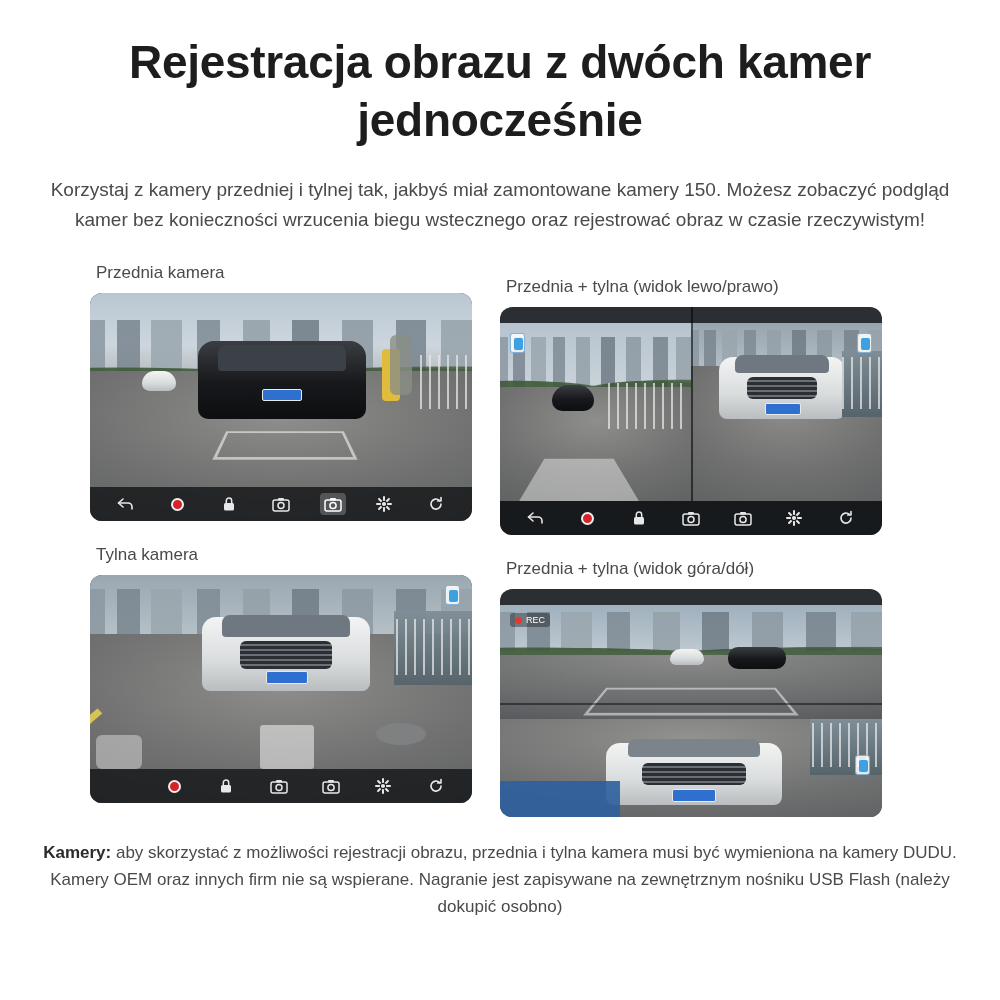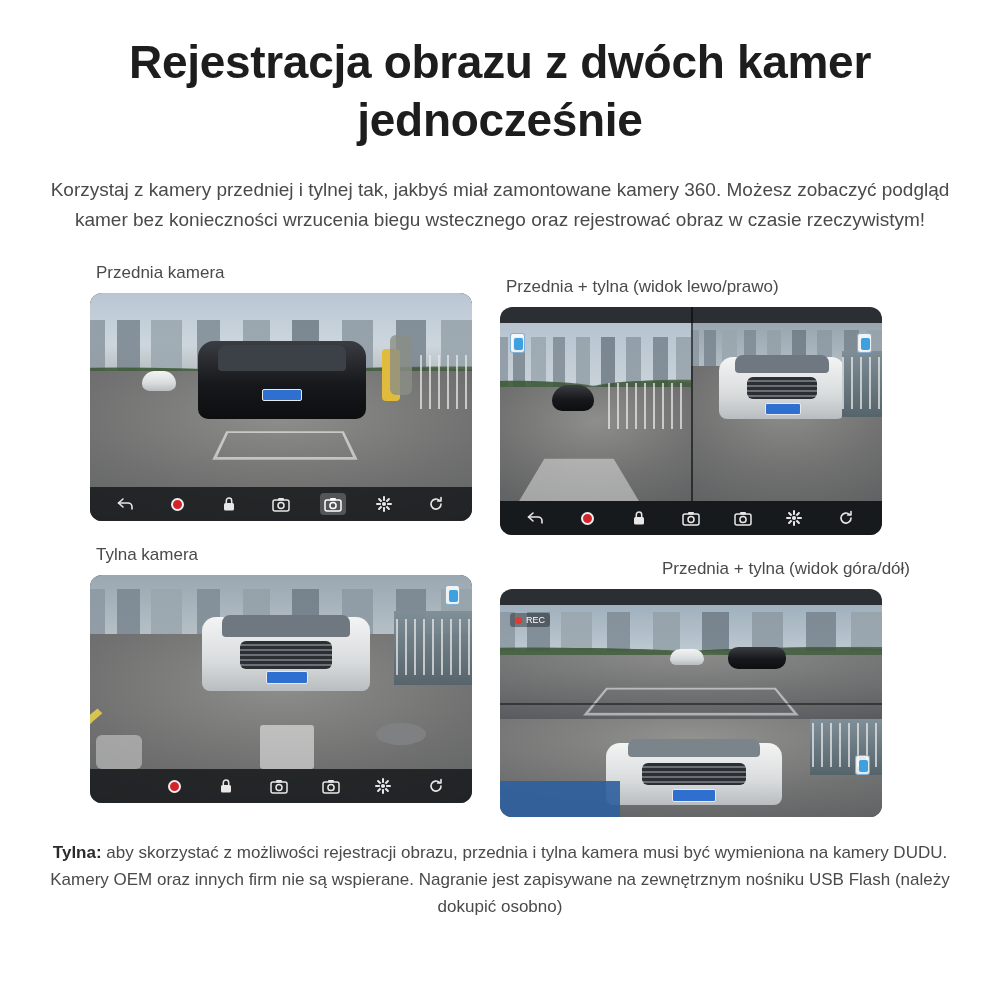--- a/index.html
+++ b/index.html
@@ -211,21 +211,21 @@
     position: absolute;
     background: repeating-linear-gradient(to right, rgba(230,230,230,.75) 0 2px, transparent 2px 9px);
   }
 </style>
 </head>
 <body>
 
 <div class="page">
 
   <h1 class="headline">Rejestracja obrazu z dwóch kamer jednocześnie</h1>
-  <p class="subhead">Korzystaj z kamery przedniej i tylnej tak, jakbyś miał zamontowane kamery 360. Możesz zobaczyć podgląd kamer bez konieczności wrzucenia biegu wstecznego oraz rejestrować obraz w czasie rzeczywistym!</p>
+  <p class="subhead">Korzystaj z kamery przedniej i tylnej tak, jakbyś miał zamontowane kamery 150. Możesz zobaczyć podgląd kamer bez konieczności wrzucenia biegu wstecznego oraz rejestrować obraz w czasie rzeczywistym!</p>
 
   <div class="grid">
 
     <div class="cell left">
       <div class="cell-label">Przednia kamera</div>
       <div class="shot">
         <div class="sky"></div>
         <div class="skyline"></div>
         <div class="trees"></div>
         <div class="road"></div>
@@ -442,21 +442,21 @@
           <div class="tb-ico">
             <svg width="16" height="16" viewBox="0 0 16 16">
                 <path d="M13 8a5 5 0 1 1-1.6-3.6" fill="none" stroke="#e8e8e8" stroke-width="1.6" stroke-linecap="round"></path>
                 <path d="M13 1.6 V5 H9.6" fill="none" stroke="#e8e8e8" stroke-width="1.6" stroke-linecap="round" stroke-linejoin="round"></path>
               </svg>
           </div>
         </div>
       </div>
     </div>
 
-    <div class="cell right" style="margin-top:14px;text-align:right;">
+    <div class="cell right" style="margin-top:14px;">
       <div class="cell-label">Przednia + tylna (widok góra/dół)</div>
       <div class="shot">
 
         <div class="half" style="left:0;right:0;top:0;height:114px;">
           <div class="sky" style="height:46%;background:linear-gradient(#9fb0bd,#c2ccd3);"></div>
           <div class="skyline" style="top:6%;height:34%;"></div>
           <div class="trees" style="top:28%;height:22%;"></div>
           <div class="road" style="height:56%;background:radial-gradient(ellipse 120% 120% at 50% 0%, #8b8c8a 0%, #6b6d6e 60%, #54565a 100%);"></div>
           <div class="car-dark" style="left:228px;top:42px;width:58px;height:22px;border-radius:10px;"></div>
           <div class="car-white" style="left:170px;top:44px;width:34px;height:16px;"></div>
@@ -479,15 +479,15 @@
           <div style="position:absolute;left:0;bottom:0;width:120px;height:36px;background:#2e5f9e;opacity:.9;"></div>
 
           <div class="badge-cam" style="right:12px;top:36px;"></div>
         </div>
         <div class="split-h" style="top:114px;"></div>
       </div>
     </div>
 
   </div>
 
-  <p class="note"><b>Tylna:</b><span> aby skorzystać z możliwości rejestracji obrazu, przednia i tylna kamera musi być wymieniona na kamery DUDU. Kamery OEM oraz innych firm nie są wspierane. Nagranie jest zapisywane na zewnętrznym nośniku USB Flash (należy dokupić osobno)</span></p>
+  <p class="note"><b>Kamery:</b><span> aby skorzystać z możliwości rejestracji obrazu, przednia i tylna kamera musi być wymieniona na kamery DUDU. Kamery OEM oraz innych firm nie są wspierane. Nagranie jest zapisywane na zewnętrznym nośniku USB Flash (należy dokupić osobno)</span></p>
 
 </div>
 
 </body></html>

